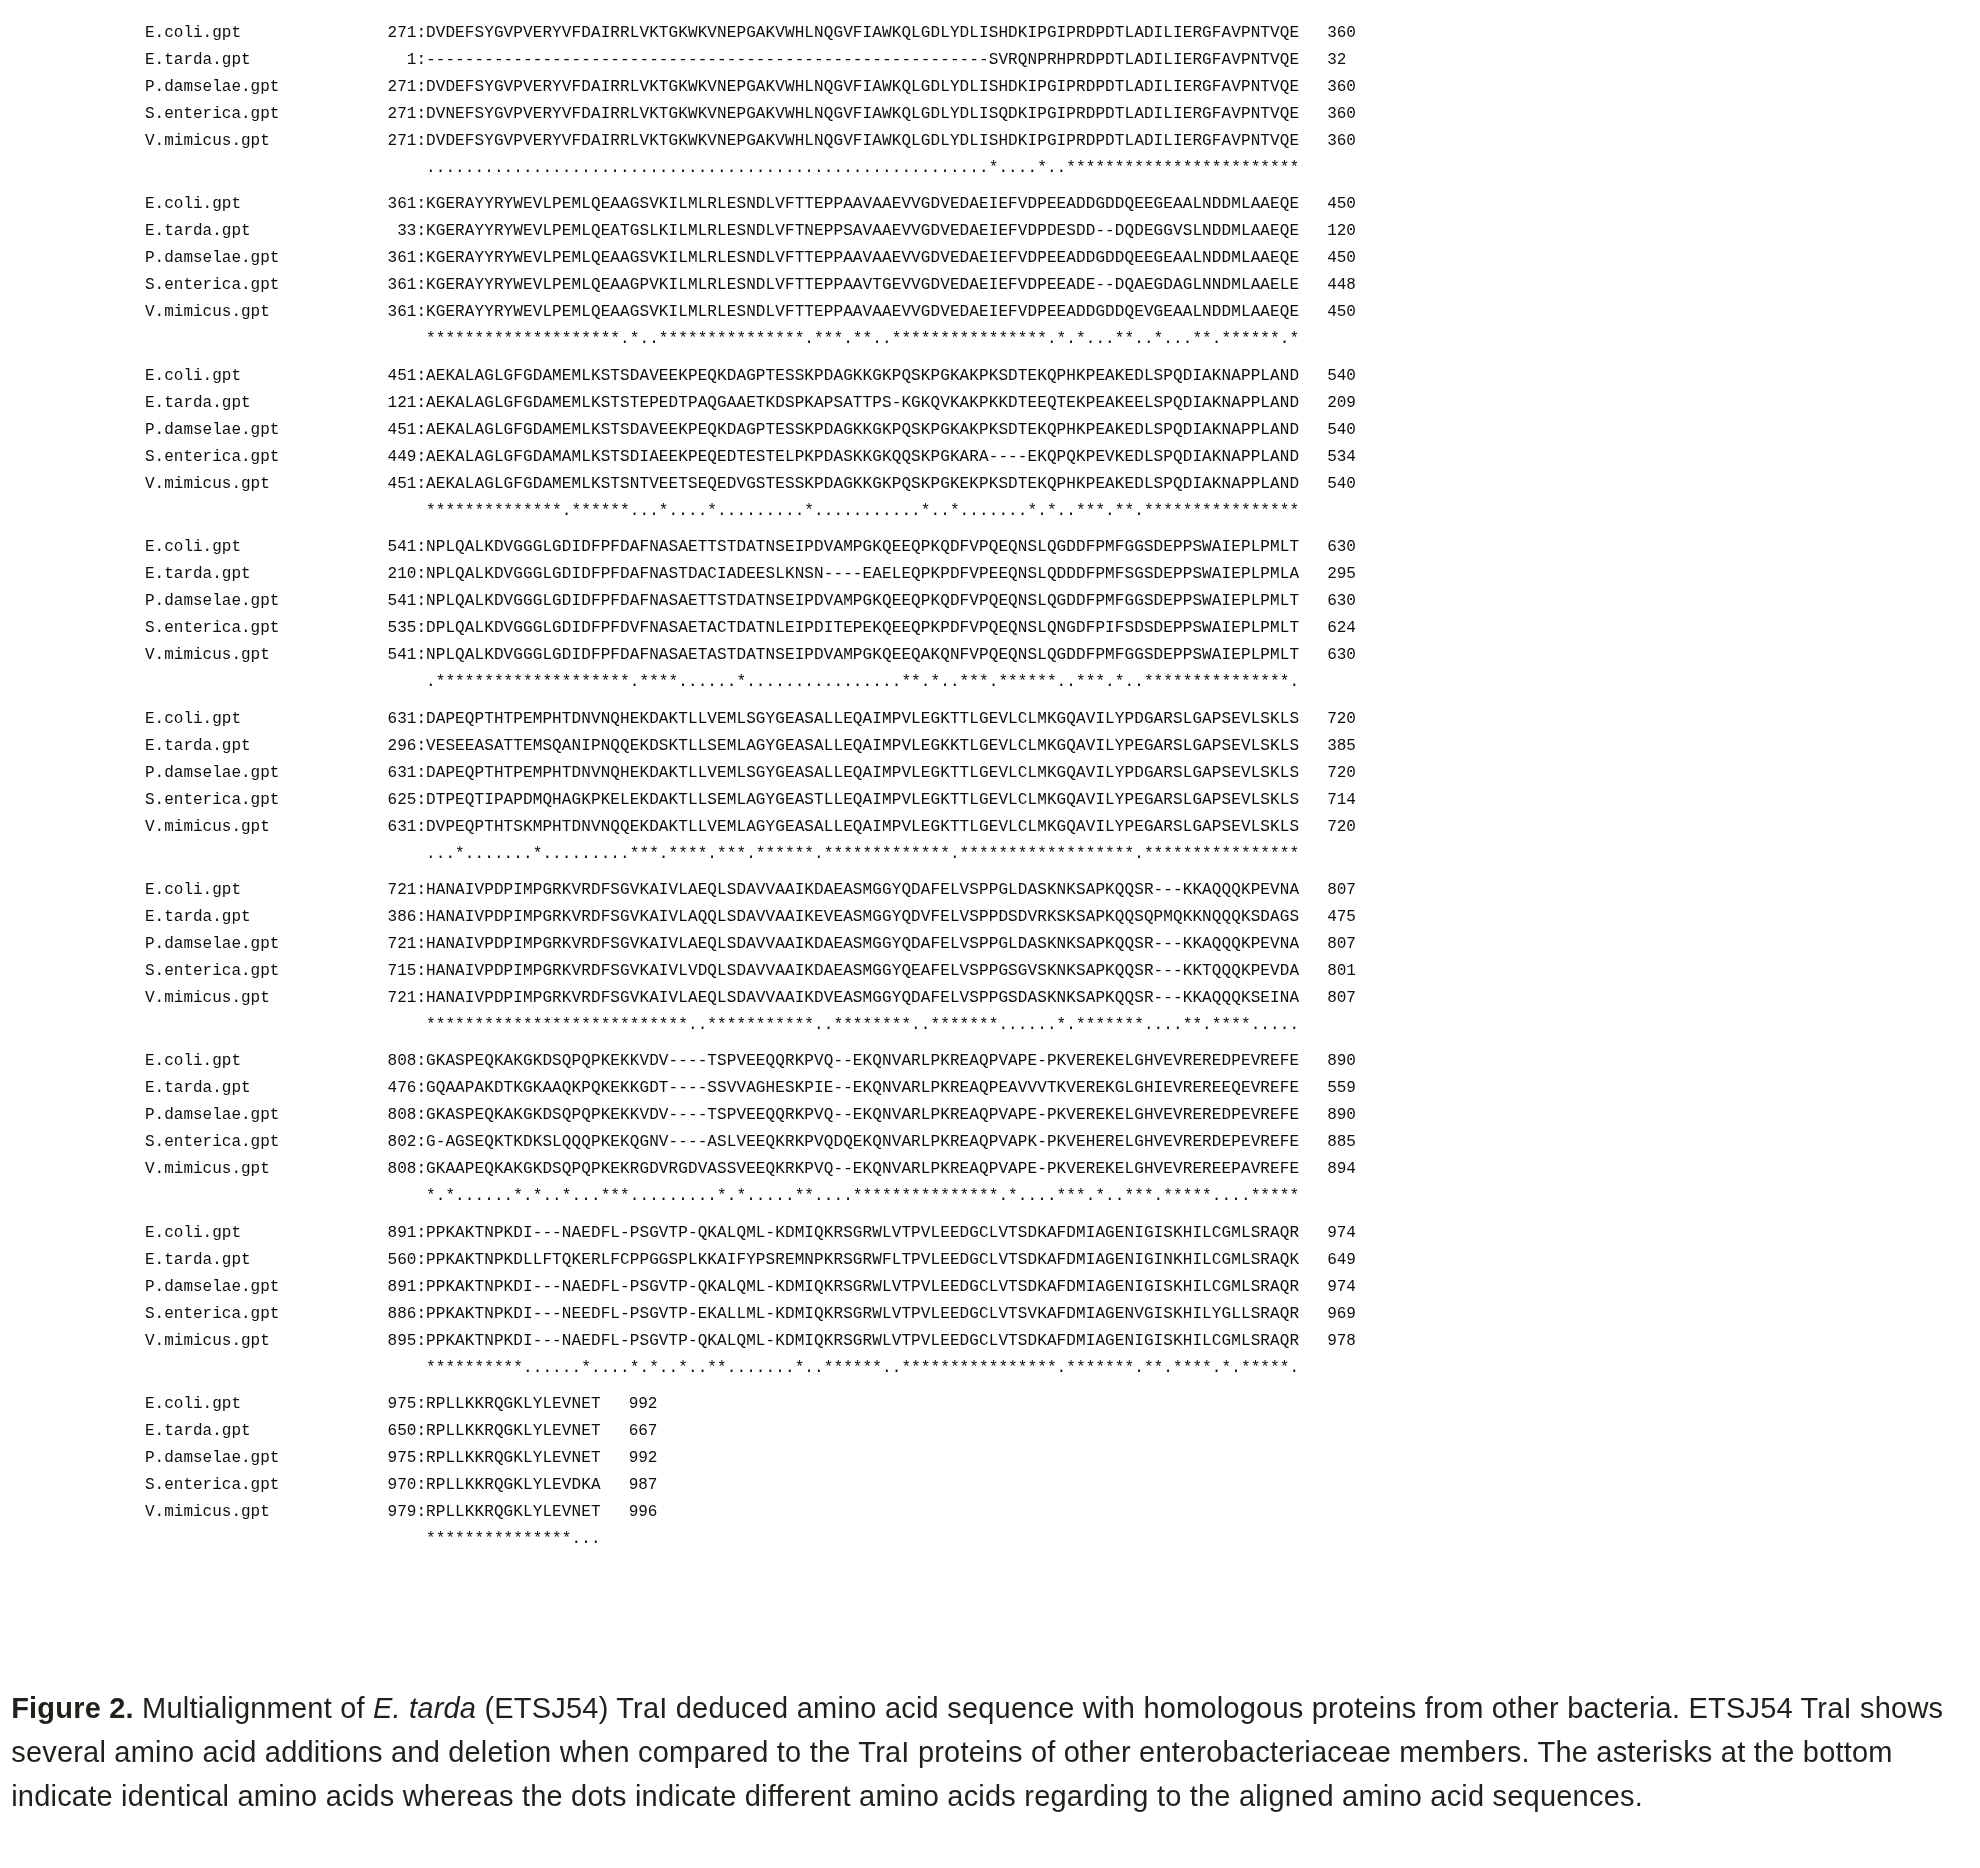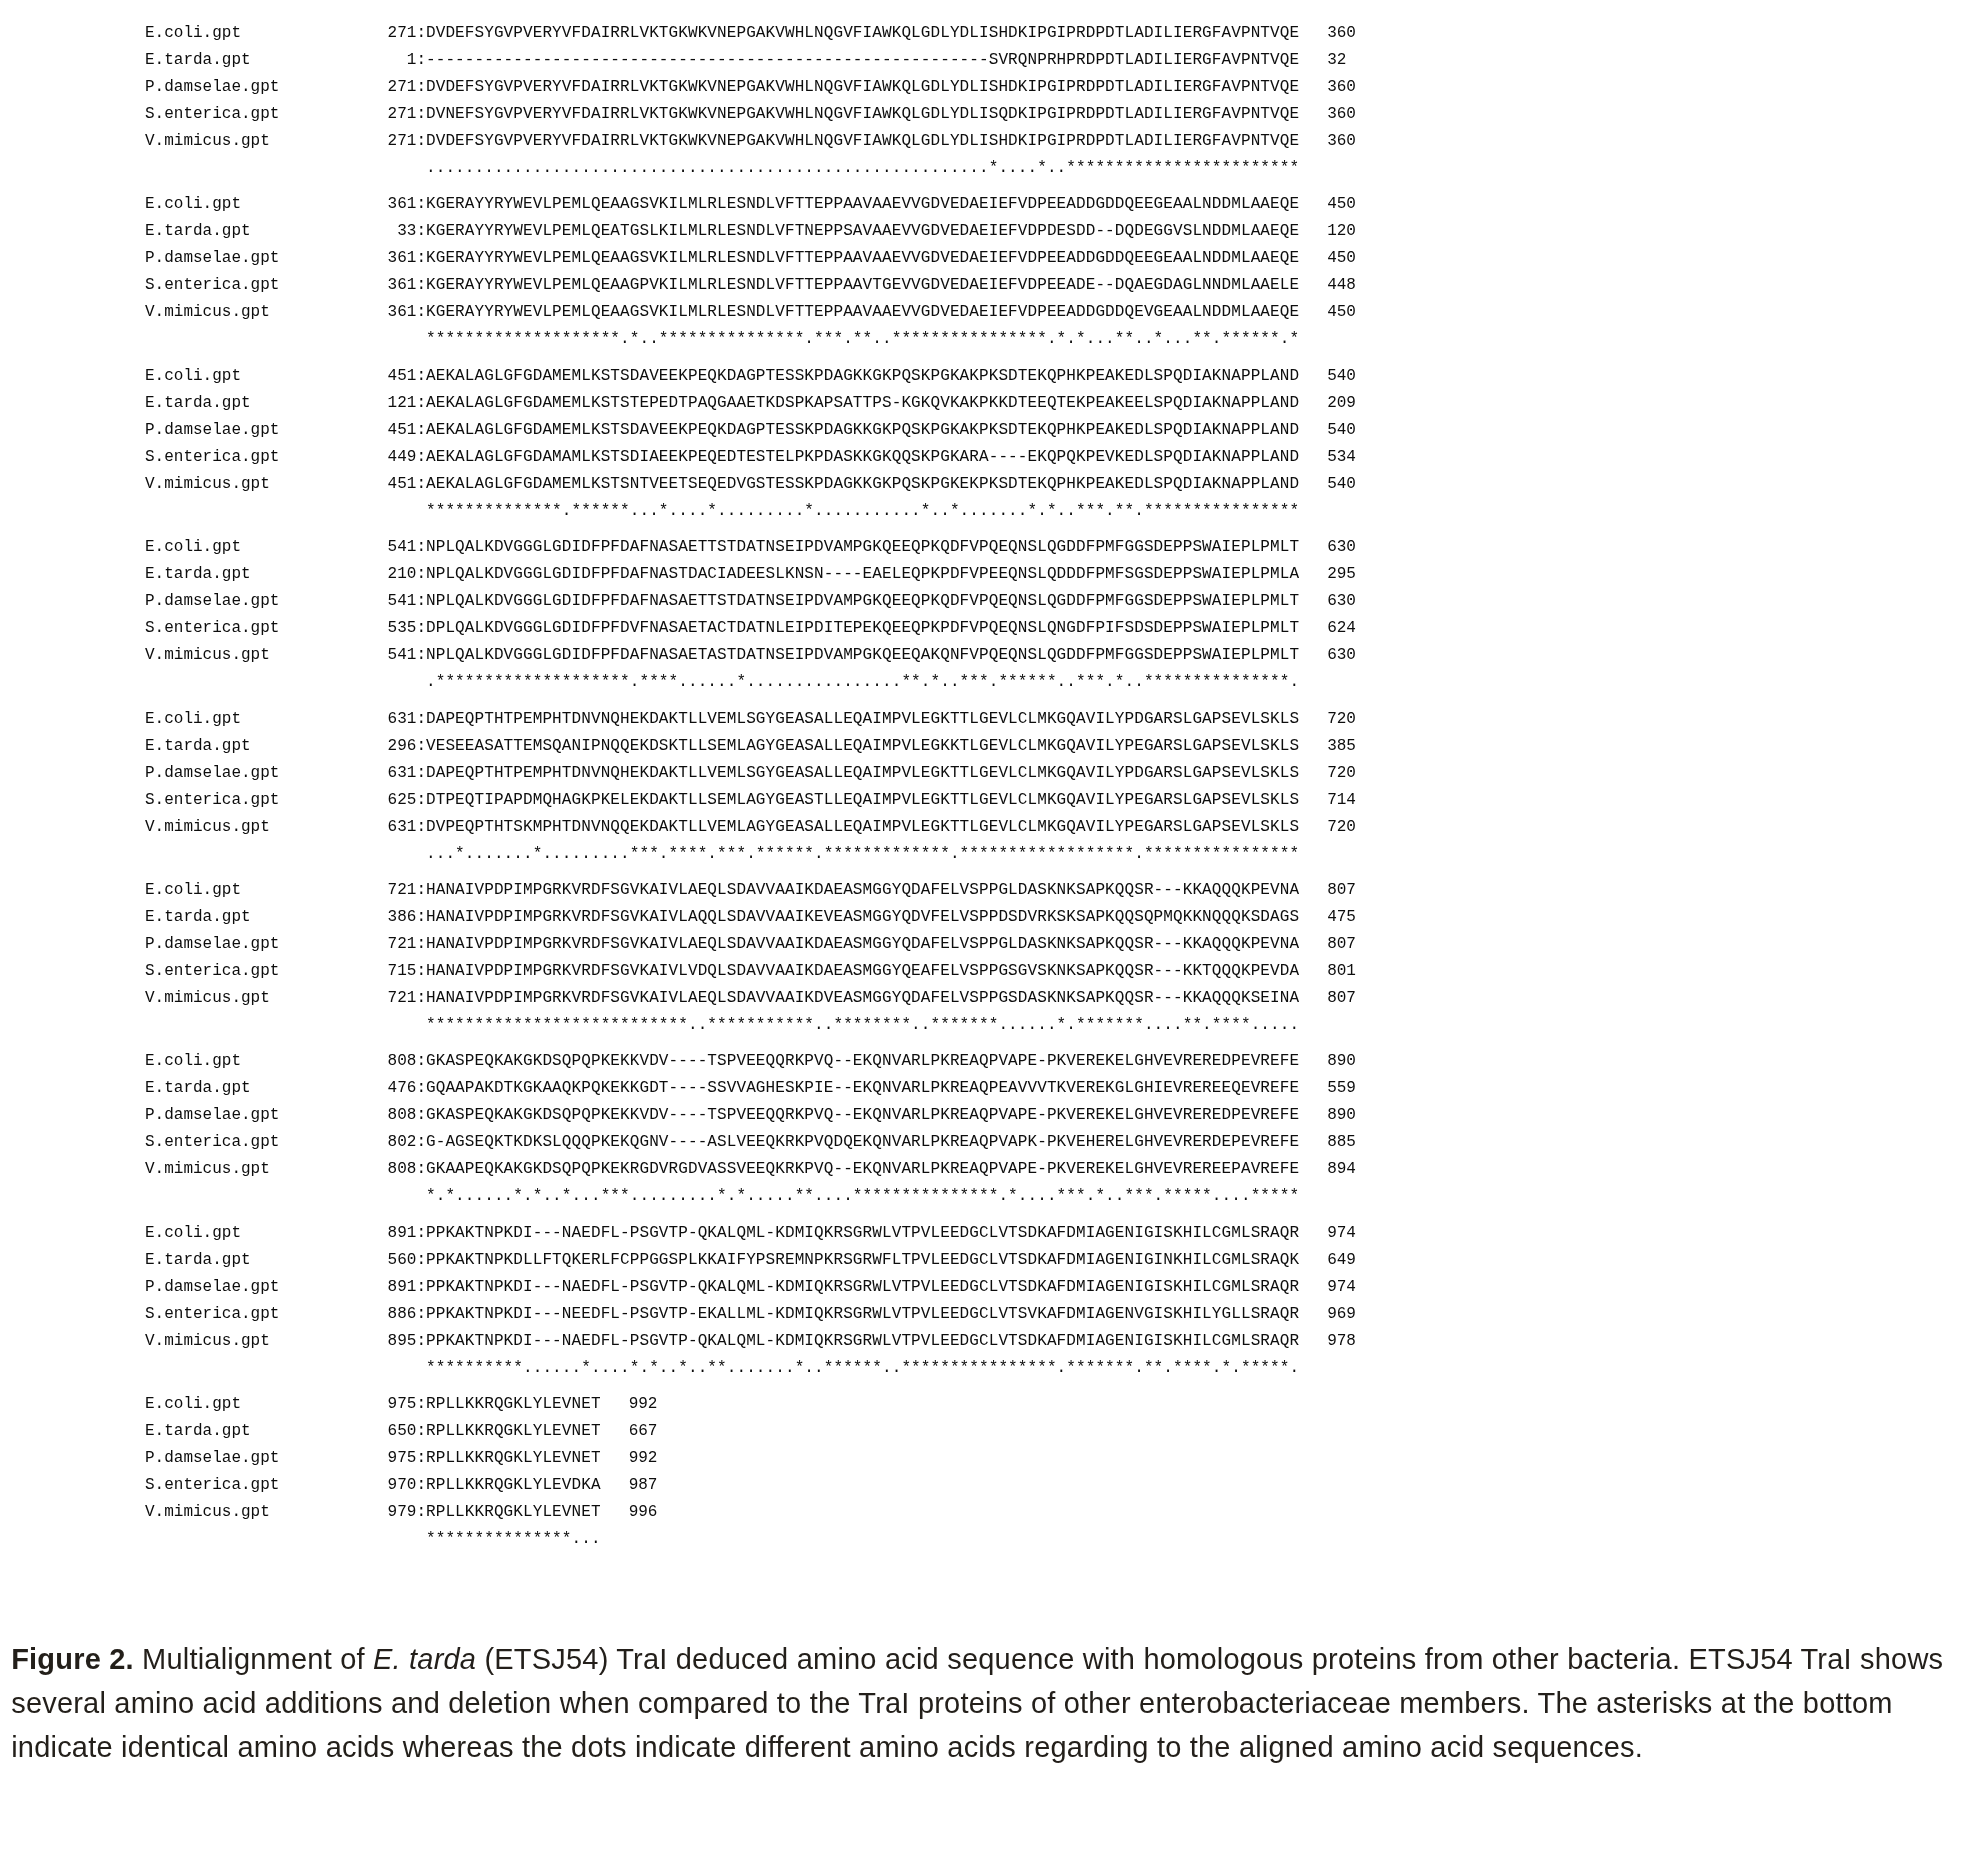--- a/index.html
+++ b/index.html
@@ -21,21 +21,21 @@
   .block{margin-bottom:9.4px;}
   .seq-row{white-space:pre;}
   .label{display:inline-block;width:211px;}
   .idx{display:inline-block;width:70px;text-align:right;}
   .seq{letter-spacing:0.1px;}
   .num{padding-left:28px;}
   .cons .label,.cons .idx{visibility:hidden;}
   .cons .seq{letter-spacing:0.1px;}
   #caption{
     position:absolute;
-    top:1608px;left:11.2px;width:1958px;
+    top:1657px;left:11.2px;width:1958px;
     font-family:"Liberation Sans",sans-serif;
     font-size:29px;
     line-height:44px;
     color:#231f1a;
     letter-spacing:0.2px;
   }
   #caption .fig-label{font-weight:bold;}
   #caption .species{font-style:italic;}
 </style>
 </head>

